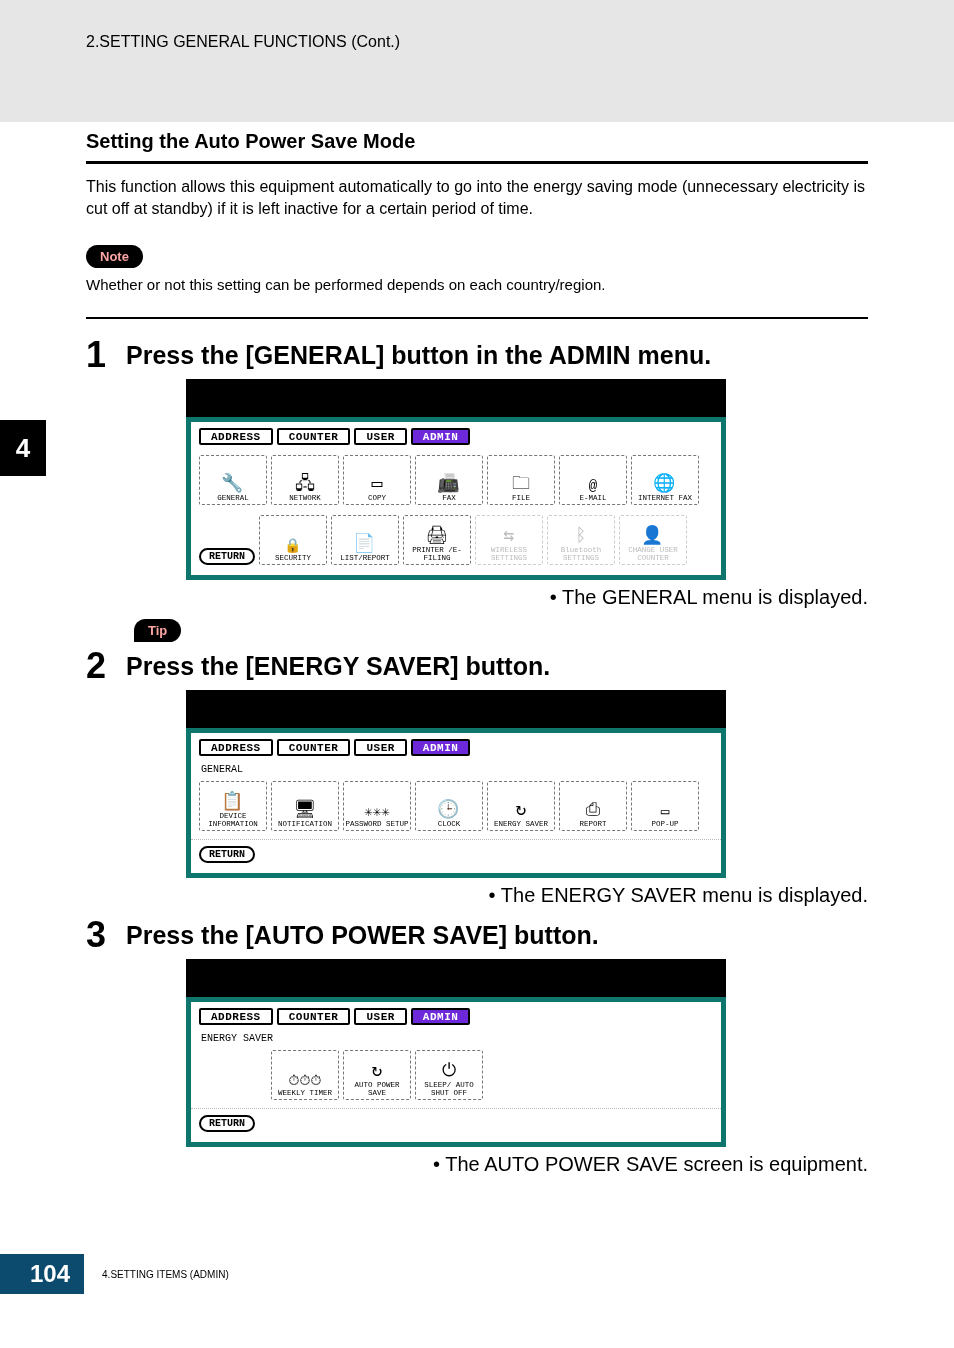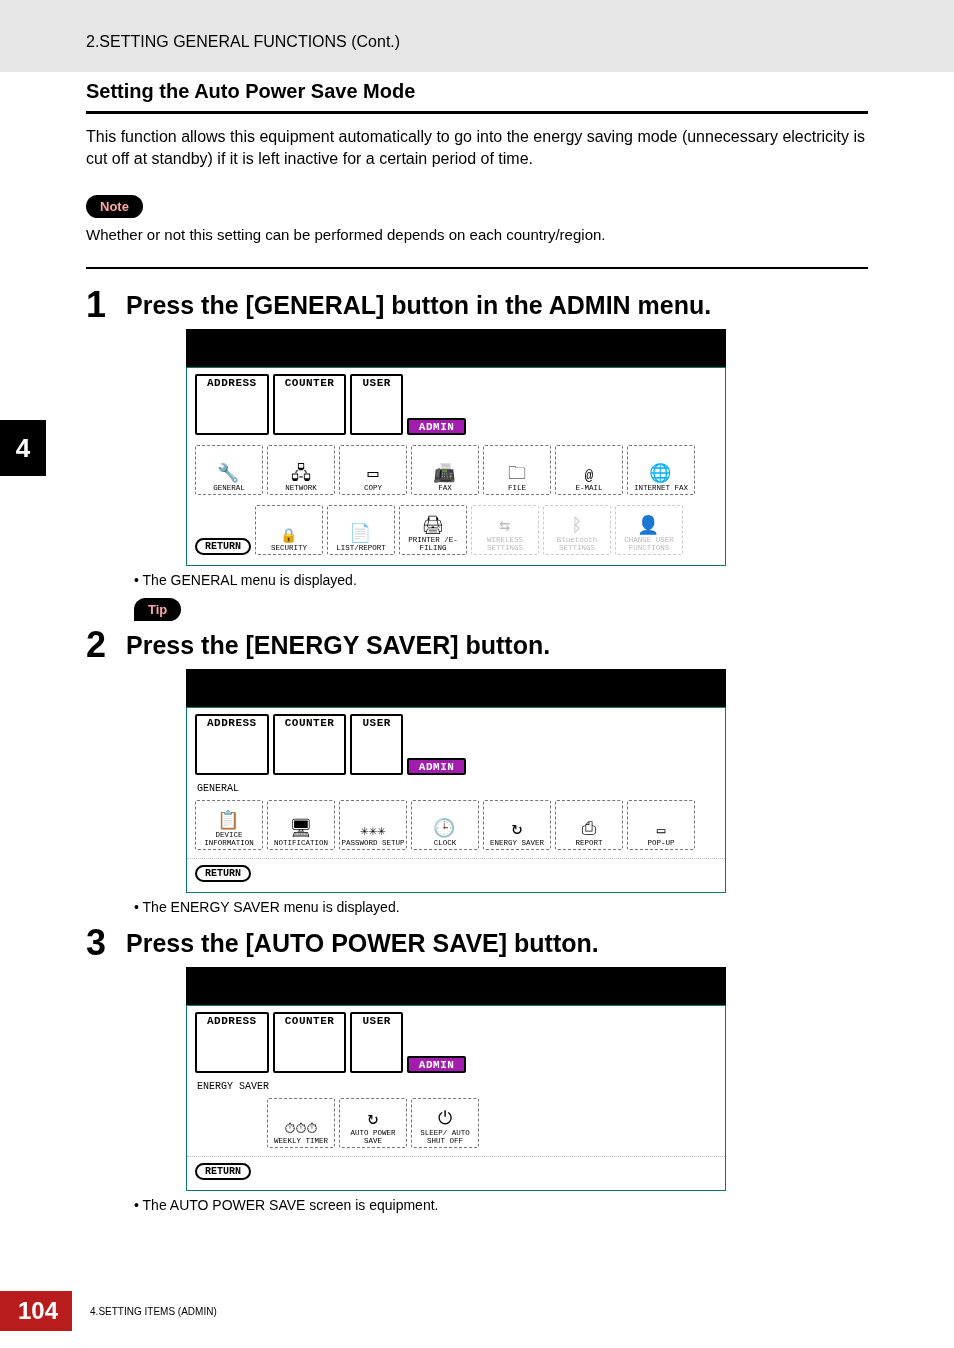--- a/index.html
+++ b/index.html
@@ -1,56 +1,56 @@
 <!DOCTYPE html>
 <html><head>
 <meta charset="utf-8">
 <style>
   * { box-sizing: border-box; margin: 0; padding: 0; }
   html, body { width: 954px; font-family: Arial, Helvetica, sans-serif; color: #000; background: #fff; }
   .page { width: 954px; position: relative; }
-  .top-bar { background: #e6e6e6; height: 72px; padding-top: 33px; }
+  .top-bar { background: #e6e6e6; height: 122px; padding-top: 33px; }
   .top-bar-inner { padding-left: 86px; font-size: 16px; }
   .content { padding: 0 86px 40px 86px; }
   .section-title { font-size: 20px; font-weight: bold; margin-top: 8px; }
   .thick-rule { border: 0; border-top: 3px solid #000; margin: 8px 0 12px 0; }
   .thin-rule { border: 0; border-top: 2.5px solid #000; margin: 24px 0 18px 0; }
   .body-text { font-size: 16px; line-height: 1.35; margin-top: 6px; }
   .note-pill, .tip-pill { display: inline-block; color: #fca5a5; font-size: 13px; font-weight: bold; padding: 4px 14px 4px 14px; border-radius: 14px; background: #000; position: relative; }
   .tip-pill { border-radius: 12px 12px 12px 0; }
   .note-block { margin-top: 26px; }
   .note-text { font-size: 15px; margin-top: 8px; }
   .side-tab { position: absolute; left: 0; top: 420px; width: 46px; height: 56px; background: #000; color: #fff; font-size: 26px; font-weight: bold; display: flex; align-items: center; justify-content: center; }
   .step { display: flex; align-items: flex-start; margin-top: 2px; }
   .step-num { font-size: 36px; font-weight: bold; width: 40px; flex: 0 0 40px; line-height: 1; }
   .step-body { flex: 1; }
   .step-title { font-size: 25px; font-weight: bold; line-height: 1.25; padding-top: 3px; }
   .fig { margin: 6px 0 6px 100px; width: 540px; }
   .fig-top { background: #000; height: 38px; }
-  .fig-body { border: 1px solid #0f766e; background: #fff; padding: 0 0 6px 0; }
+  .fig-body { border: 5px solid #0f766e; background: #fff; padding: 0 0 6px 0; }
   .tabs-row { display: flex; gap: 4px; padding: 6px 8px 6px 8px; }
   .tab { border: 2px solid #000; border-radius: 2px; font-family: "Courier New", monospace; font-size: 11px; font-weight: bold; padding: 1px 10px 0 10px; background: #fff; letter-spacing: 0.5px; }
-  .tab.active { background: #a21caf; color: #fff; margin-top: 44px; }
+  .tab.active { background: #6d28d9; color: #fff; }
   .sub-label { font-family: "Courier New", monospace; font-size: 10px; padding: 2px 0 2px 10px; }
   .btn-grid { display: flex; flex-wrap: wrap; gap: 4px; padding: 4px 8px 4px 8px; }
   .ui-btn { width: 68px; height: 50px; border: 1px dashed #777; border-radius: 2px; display: flex; flex-direction: column; align-items: center; justify-content: flex-end; font-family: "Courier New", monospace; font-size: 7.5px; text-align: center; padding-bottom: 2px; background: #fff; line-height: 1; }
   .ui-btn.dim { color: #bbb; border-color: #ccc; }
   .ui-btn .glyph { font-size: 18px; line-height: 1; margin-bottom: 2px; }
   .ui-btn .glyph.small { font-size: 14px; }
   .bottom-row { display: flex; align-items: flex-end; gap: 4px; padding: 6px 8px 4px 8px; border-top: 1px dotted #bbb; margin-top: 4px; }
   .bottom-row.noborder { border-top: none; margin-top: 0; }
   .return-btn { border: 2px solid #000; border-radius: 10px; font-family: "Courier New", monospace; font-size: 10px; font-weight: bold; padding: 1px 8px; background: #fff; }
-  .bullet { font-size: 14px; margin: 4px 0 10px 48px; text-indent: -14px; padding-left: 14px; }
+  .bullet { font-size: 20px; margin: 4px 0 10px 48px; text-indent: -14px; padding-left: 14px; text-align: right; }
   .bullet::before { content: "•  "; }
   .tip-block { margin: 8px 0 6px 48px; }
   .tip-text { font-size: 14px; margin-top: 6px; }
   .book-icon { display: inline-block; width: 14px; height: 10px; border: 1px solid #000; position: relative; vertical-align: -1px; margin: 0 2px; }
   .book-icon::after { content: ""; position: absolute; left: 50%; top: 0; bottom: 0; width: 1px; background: #000; }
   .footer { display: flex; align-items: center; gap: 18px; padding: 28px 0 18px 0; }
-  .page-num-box { background: #b91c1c; color: #fff; font-size: 24px; font-weight: bold; padding: 6px 14px 6px 18px; }
+  .page-num-box { background: #0c4a6e; color: #fff; font-size: 24px; font-weight: bold; padding: 6px 14px 6px 30px; }
   .footer-text { font-size: 10px; }
 </style>
 </head>
 <body>
 
 <div class="page">
 
   <div class="top-bar">
     <div class="top-bar-inner">2.SETTING GENERAL FUNCTIONS (Cont.)</div>
   </div>
@@ -133,21 +133,21 @@
           <div class="ui-btn dim">
               <span class="glyph">⇆</span>
               <span>WIRELESS SETTINGS</span>
             </div>
           <div class="ui-btn dim">
               <span class="glyph">ᛒ</span>
               <span>Bluetooth SETTINGS</span>
             </div>
           <div class="ui-btn dim">
               <span class="glyph">👤</span>
-              <span>CHANGE USER FUNCTIONS</span>
+              <span>CHANGE USER COUNTER</span>
             </div>
         </div>
       </div>
     </div>
 
     <p class="bullet">The GENERAL menu is displayed.</p>
 
     <div class="tip-block">
       <span class="tip-pill">Tip</span>
     </div>

